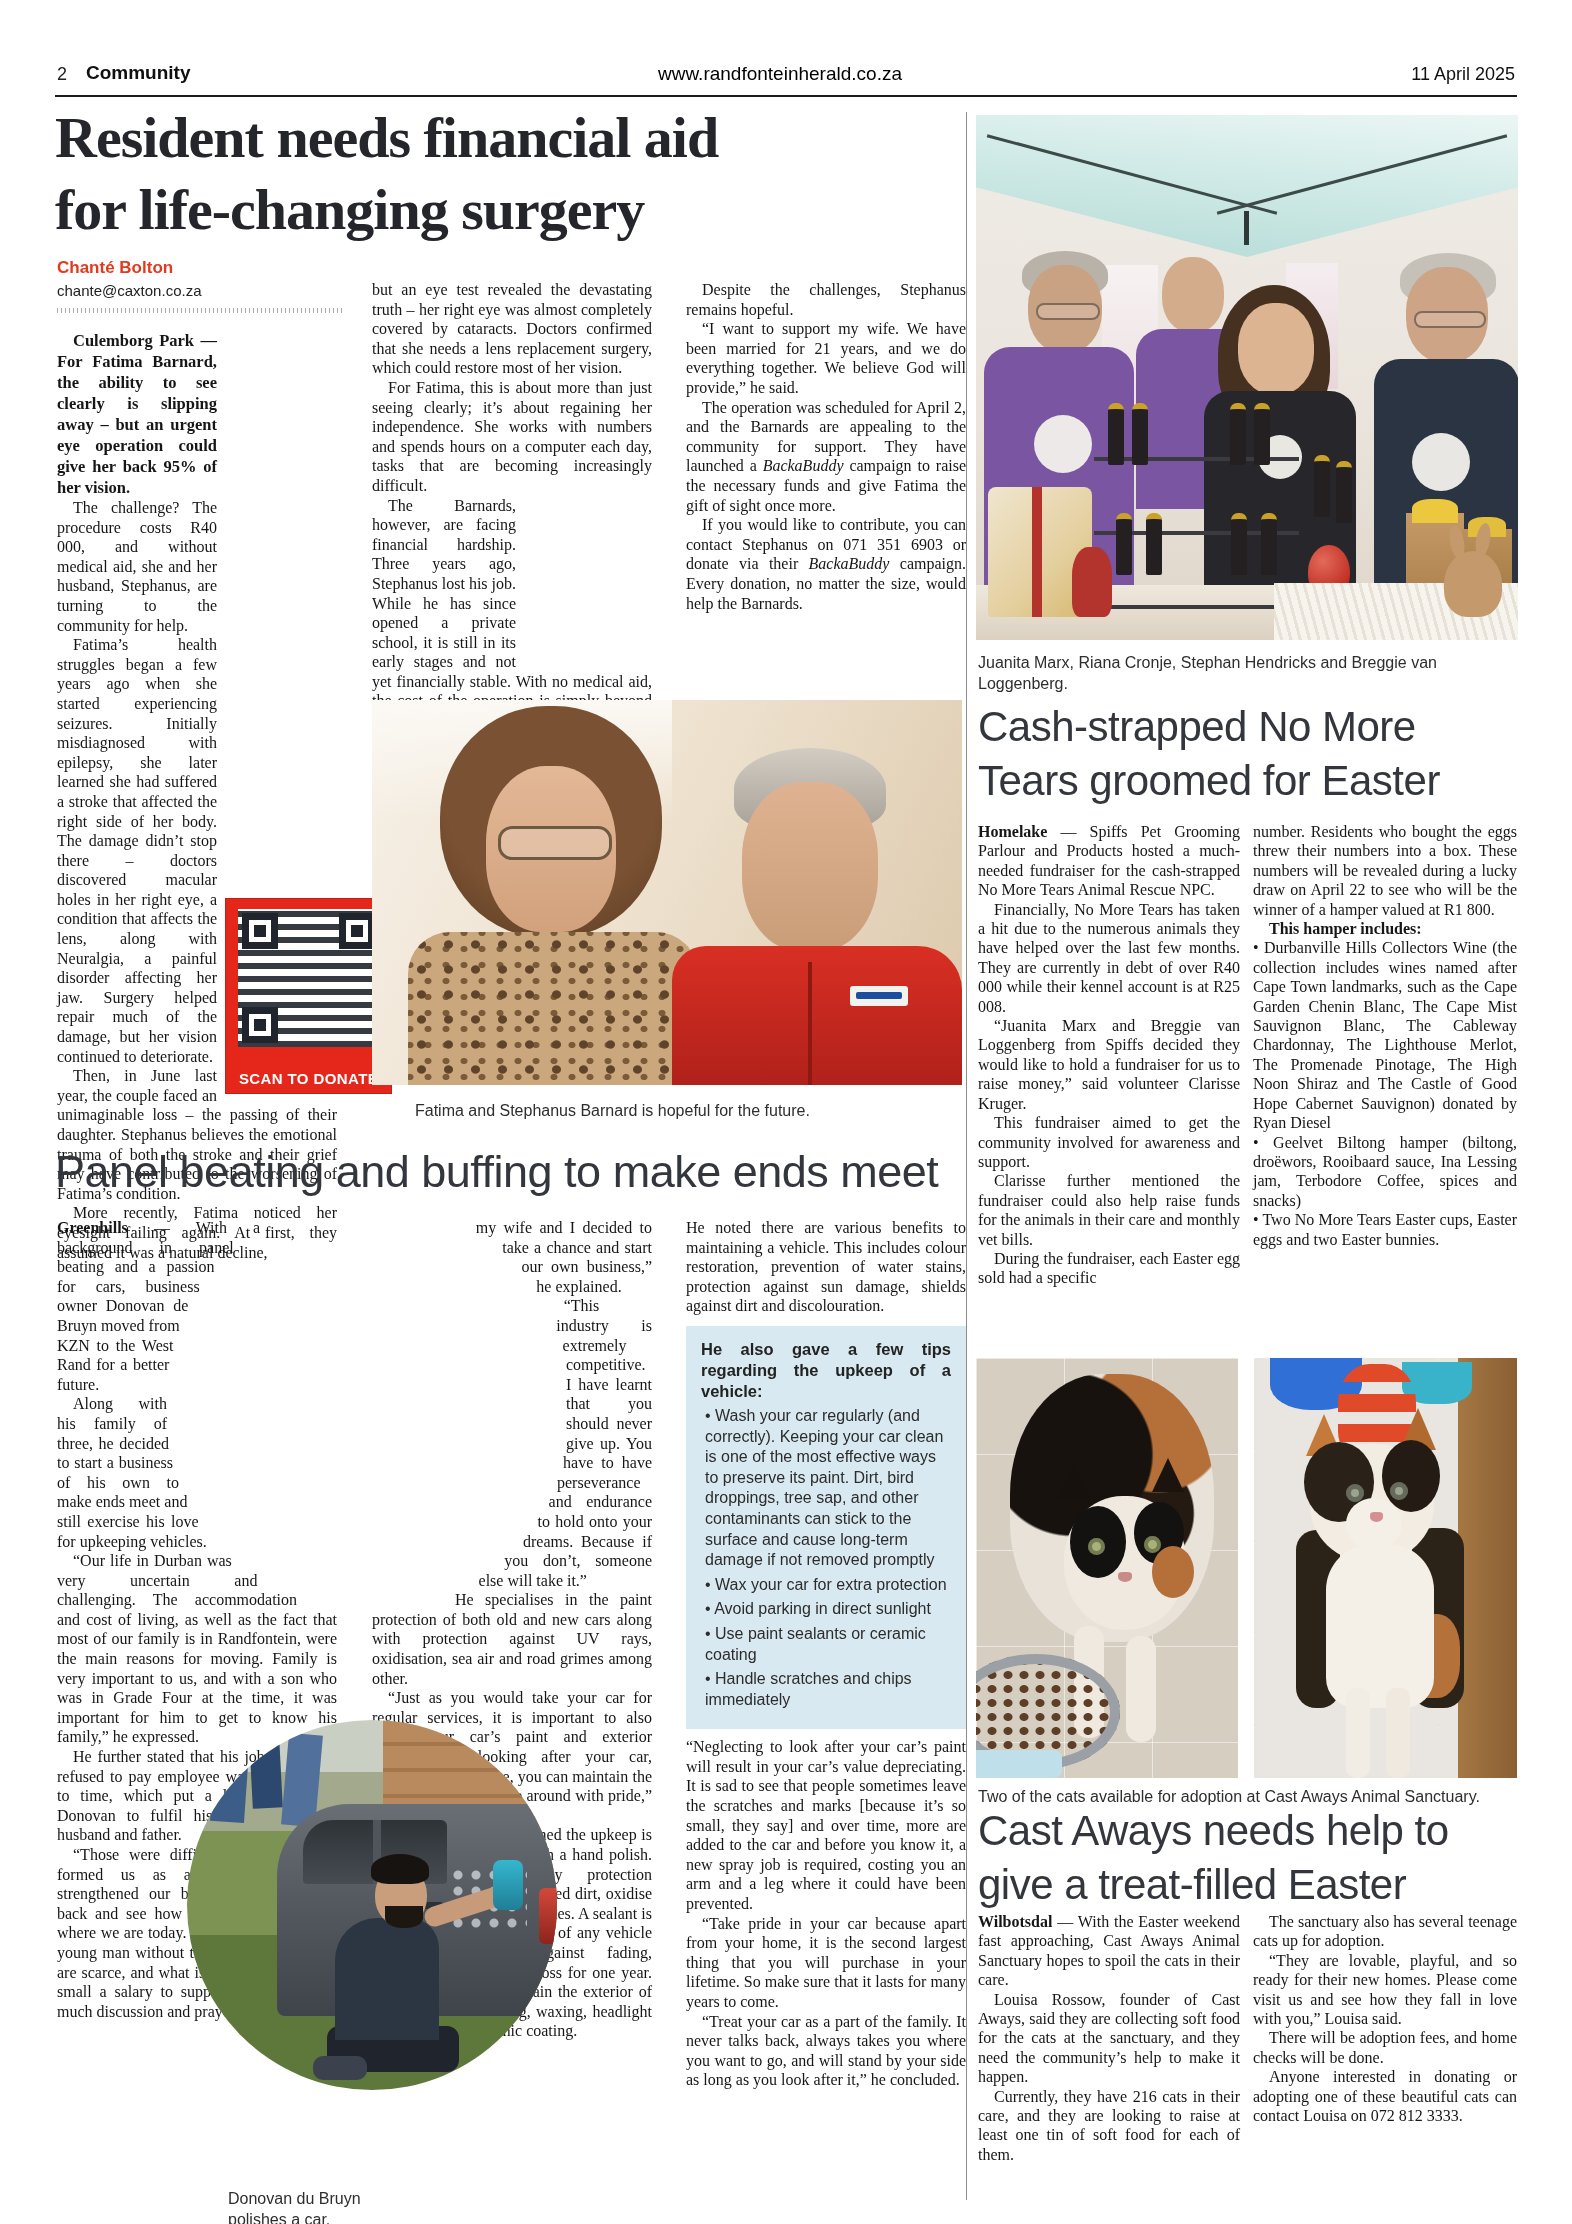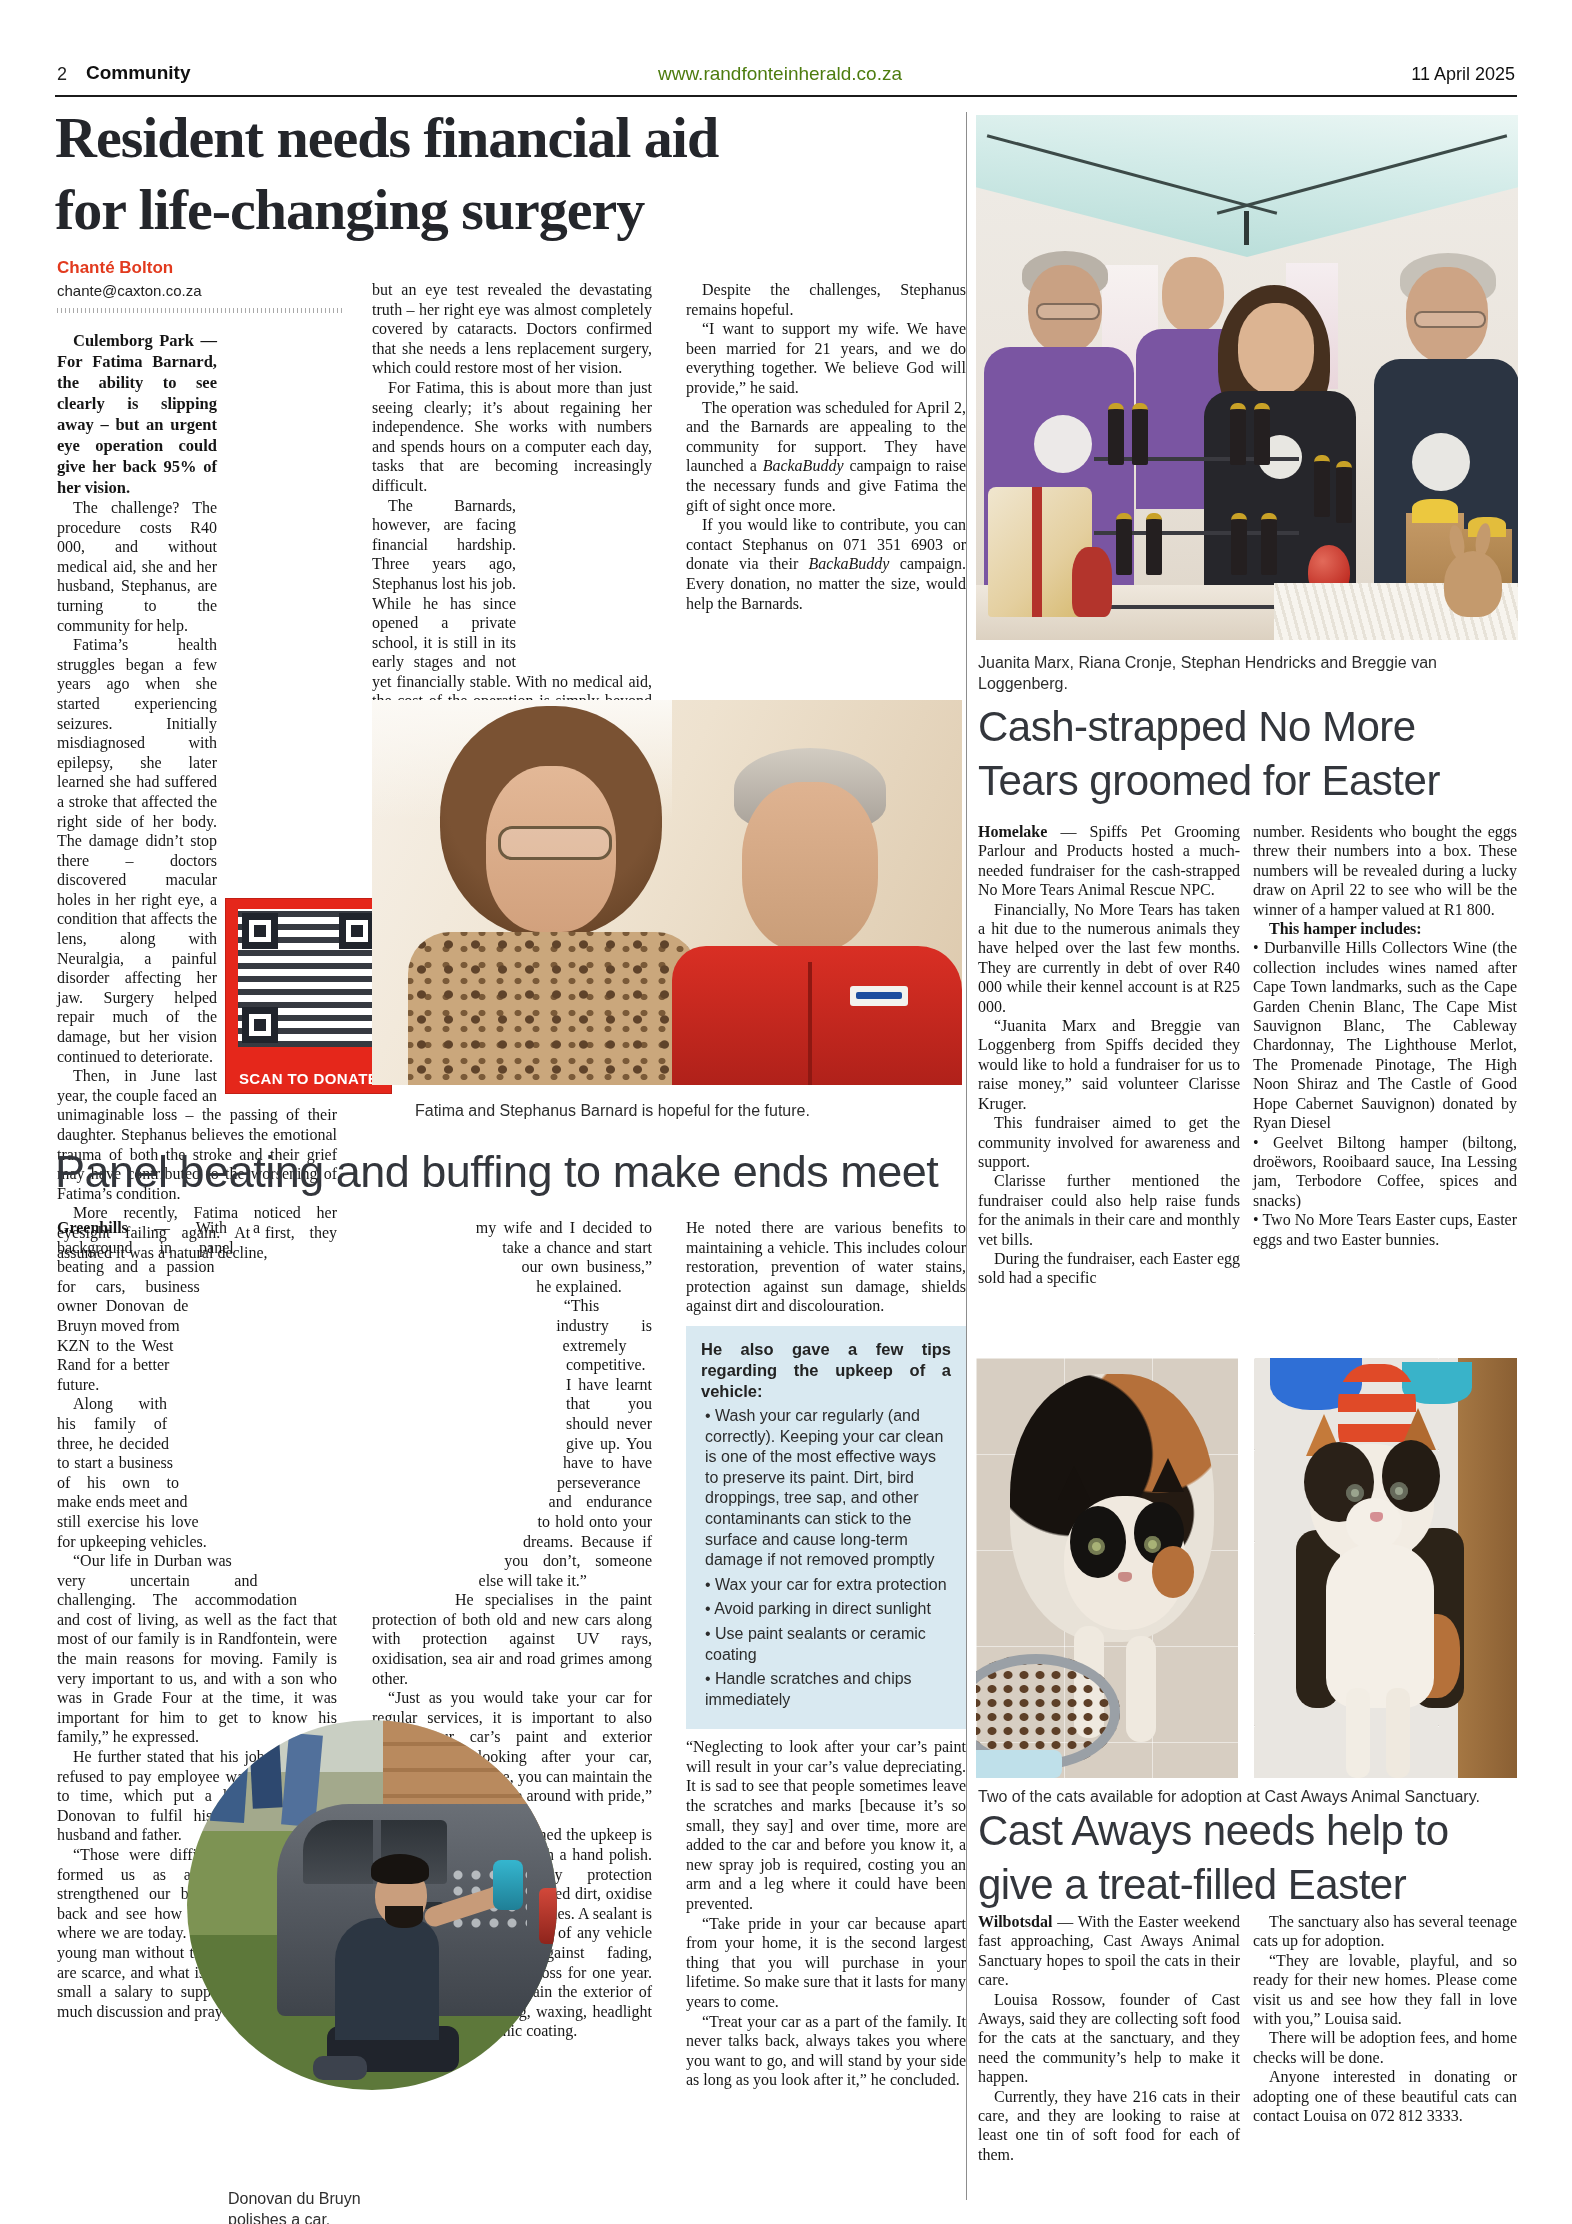--- a/index.html
+++ b/index.html
@@ -3,21 +3,21 @@
 <meta charset="utf-8">
 <title>Randfontein Herald — page 2</title>
 <style>
   html,body{margin:0;padding:0;background:#9a9a9a;}
   .page{position:relative;width:1572px;height:2224px;background:#ffffff;overflow:hidden;
         font-family:"Liberation Serif",serif;color:#141414;}
 
   
   .hdr-num{position:absolute;left:57px;top:64px;font:18px "Liberation Sans",sans-serif;color:#222;}
   .hdr-section{position:absolute;left:86px;top:62px;font:700 19px "Liberation Sans",sans-serif;color:#101010;}
-  .hdr-site{position:absolute;left:0;right:12px;top:63px;text-align:center;font:19px "Liberation Sans",sans-serif;color:#4d7c0f;}
+  .hdr-site{position:absolute;left:0;right:12px;top:63px;text-align:center;font:19px "Liberation Sans",sans-serif;color:#000000;}
   .hdr-date{position:absolute;right:57px;top:64px;font:18px "Liberation Sans",sans-serif;color:#101010;}
   .hdr-rule{position:absolute;left:55px;width:1462px;top:95px;height:2px;background:#1b1b1b;}
   .vdiv{position:absolute;left:966px;top:112px;width:1px;height:2088px;background:#8d8d8d;}
 
   
   .hl-serif{position:absolute;left:55px;top:102px;width:905px;margin:0;
             font:700 58px/72px "Liberation Serif",serif;color:#24262b;letter-spacing:-1px;}
   .hl-serif span{display:block;}
   .hl-sans{position:absolute;margin:0;font-family:"Liberation Sans",sans-serif;font-weight:400;color:#33363c;}
   .hl-sans span{display:block;}
@@ -437,21 +437,21 @@
   </div>
   <div class="cap" id="cap-event">Juanita Marx, Riana Cronje, Stephan Hendricks and Breggie van Loggenberg.</div>
 
   <h2 class="hl-sans" id="hl-cash">
     <span>Cash-strapped No More</span>
     <span>Tears groomed for Easter</span>
   </h2>
 
   <div class="rcol" id="a2c1">
     <p class="noind"><span class="dl">Homelake</span><span> — Spiffs Pet Grooming Parlour and Products hosted a much-needed fundraiser for the cash-strapped No More Tears Animal Rescue NPC.</span></p>
-    <p>Financially, No More Tears has taken a hit due to the numerous animals they have helped over the last few months. They are currently in debt of over R40 000 while their kennel account is at R25 000.</p>
+    <p>Financially, No More Tears has taken a hit due to the numerous animals they have helped over the last few months. They are currently in debt of over R40 000 while their kennel account is at R25 008.</p>
     <p>“Juanita Marx and Breggie van Loggenberg from Spiffs decided they would like to hold a fundraiser for us to raise money,” said volunteer Clarisse Kruger.</p>
     <p>This fundraiser aimed to get the community involved for awareness and support.</p>
     <p>Clarisse further mentioned the fundraiser could also help raise funds for the animals in their care and monthly vet bills.</p>
     <p>During the fundraiser, each Easter egg sold had a specific</p>
   </div>
   <div class="rcol" id="a2c2">
     <p class="noind">number. Residents who bought the eggs threw their numbers into a box. These numbers will be revealed during a lucky draw on April 22 to see who will be the winner of a hamper valued at R1 800.</p>
     <p class="bold">This hamper includes:</p>
     <p class="noind">• Durbanville Hills Collectors Wine (the collection includes wines named after Cape Town landmarks, such as the Cape Garden Chenin Blanc, The Cape Mist Sauvignon Blanc, The Cableway Chardonnay, The Lighthouse Merlot, The Promenade Pinotage, The High Noon Shiraz and The Castle of Good Hope Cabernet Sauvignon) donated by Ryan Diesel</p>
     <p class="noind">• Geelvet Biltong hamper (biltong, droëwors, Rooibaard sauce, Ina Lessing jam, Terbodore Coffee, spices and snacks)</p>

